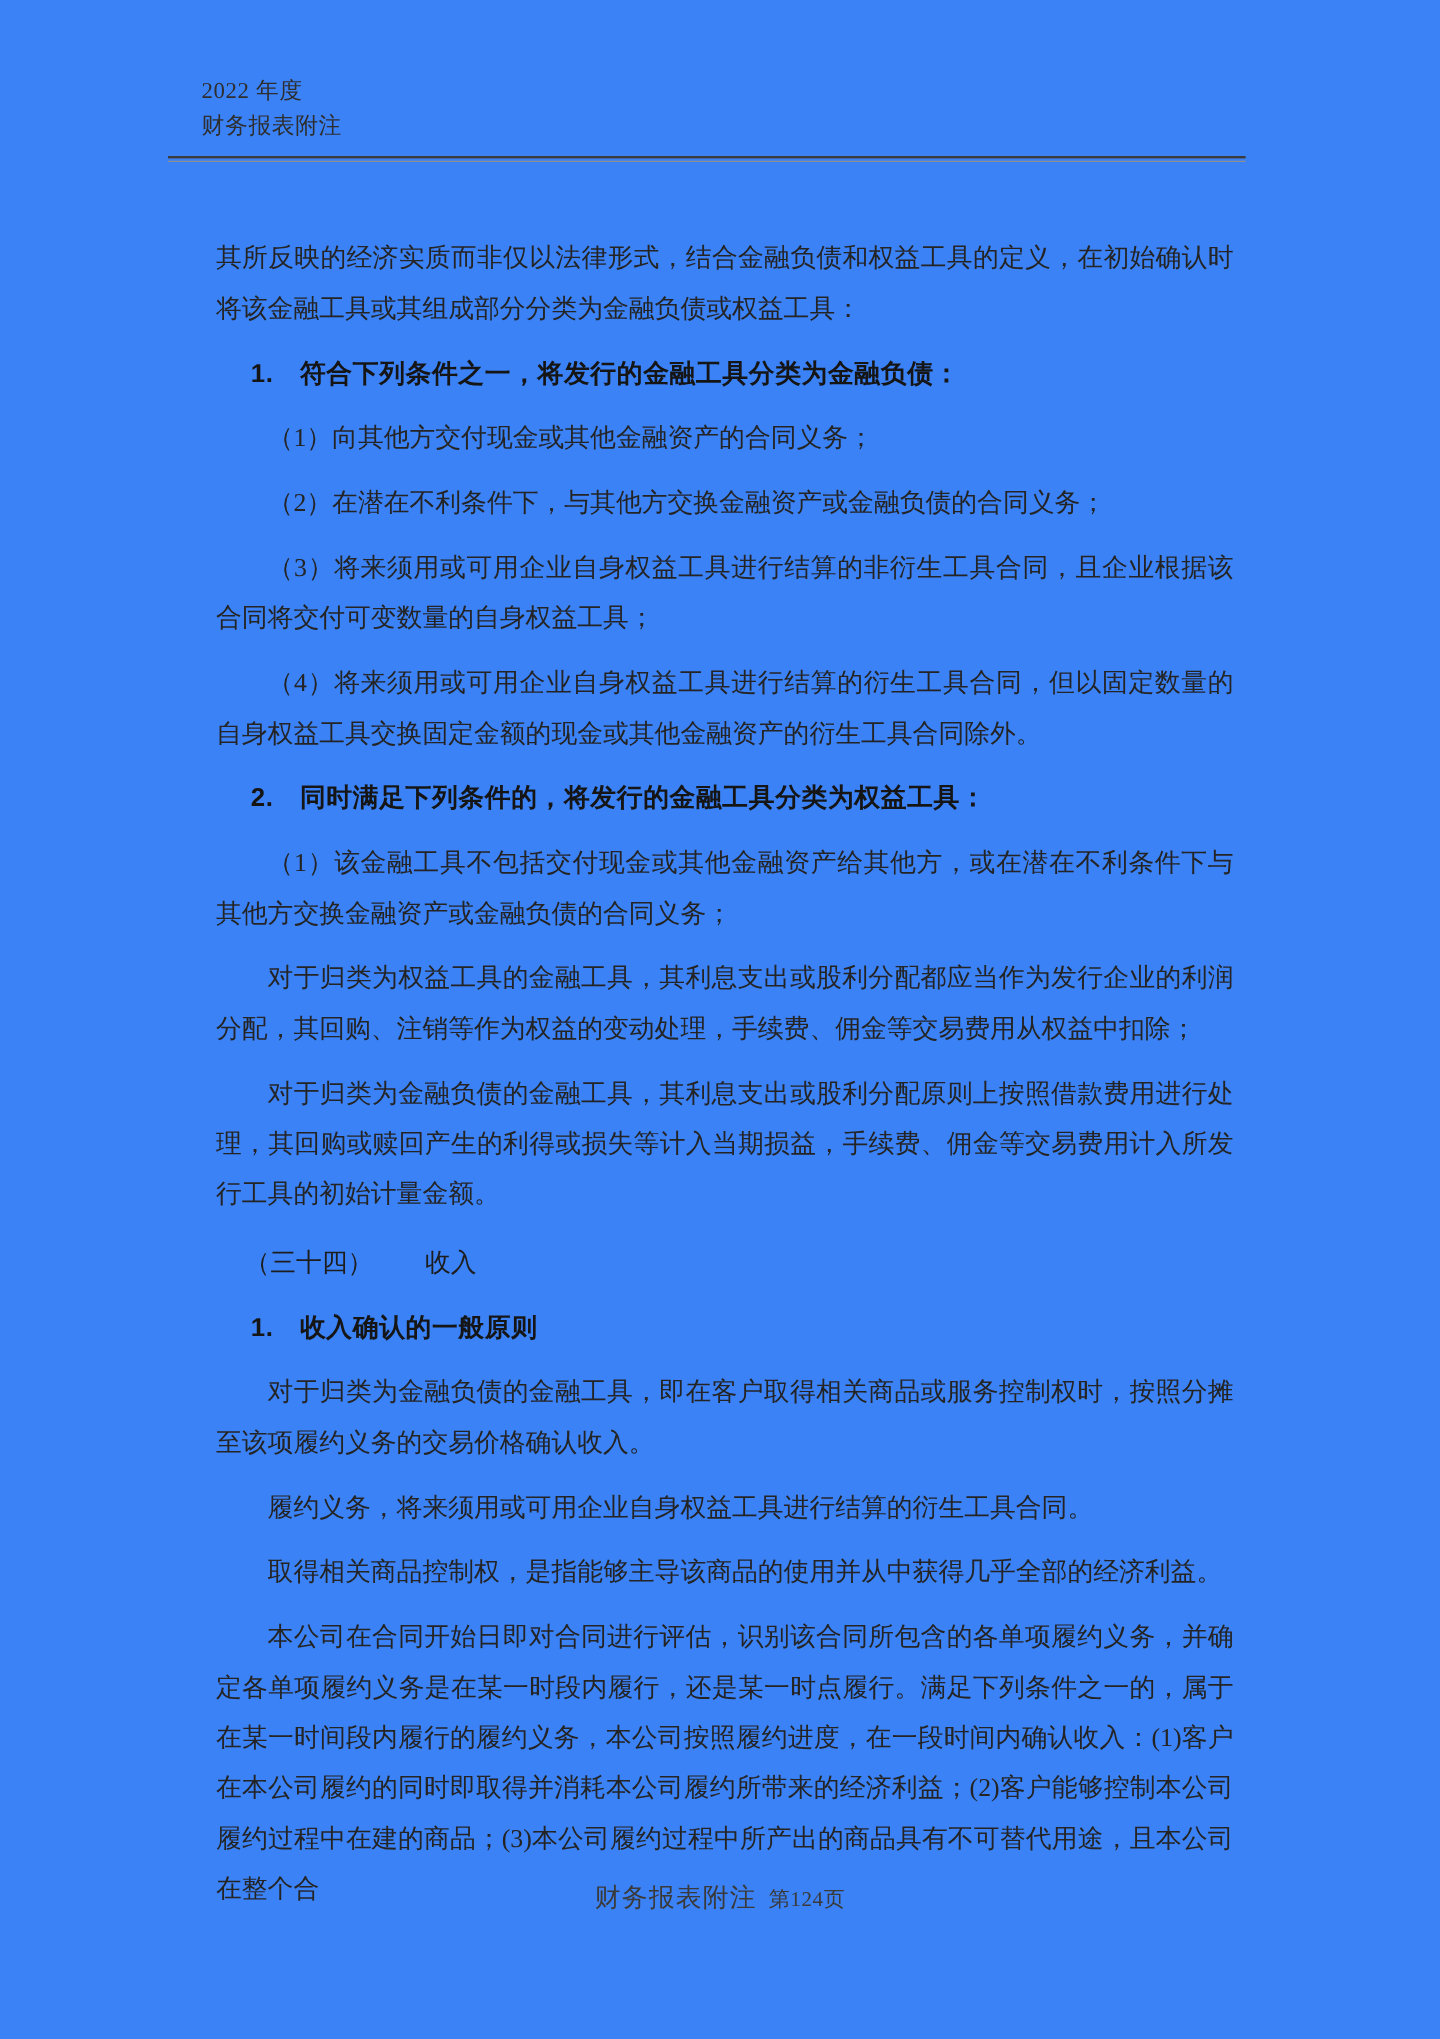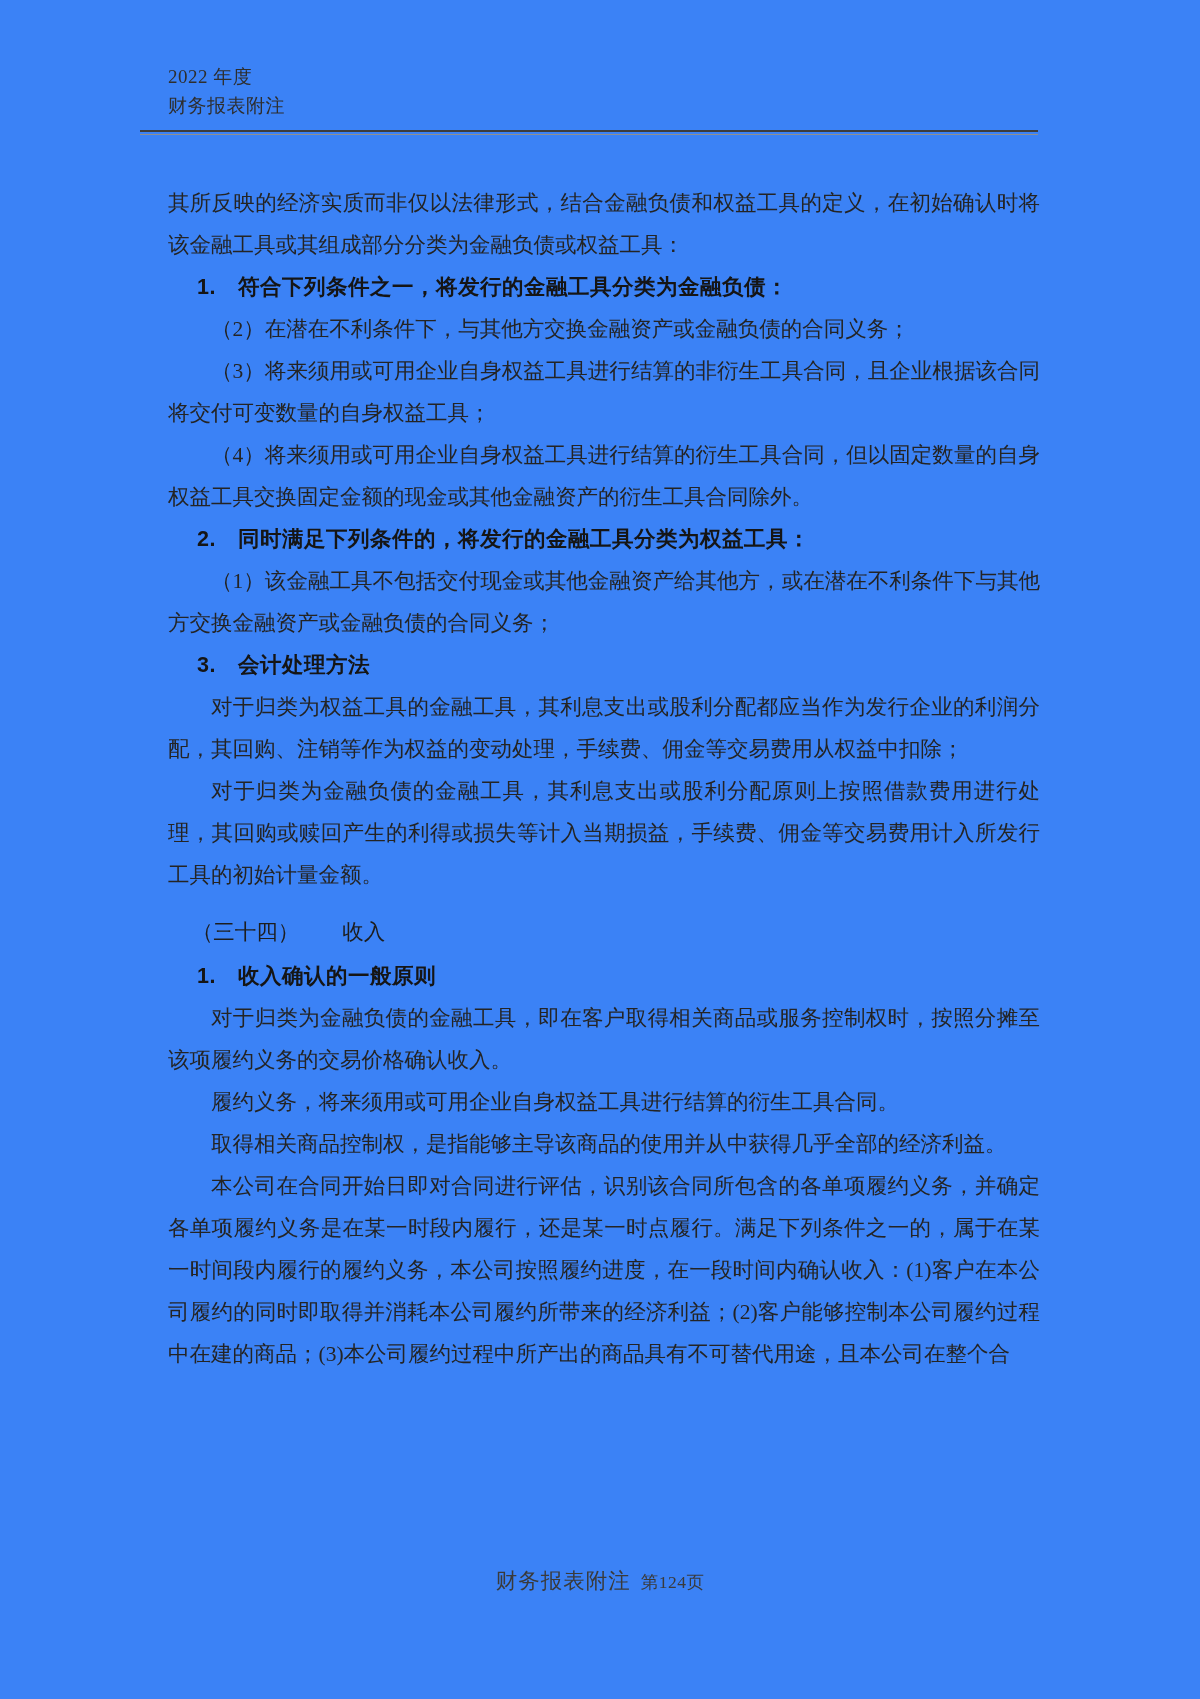--- a/index.html
+++ b/index.html
@@ -42,21 +42,21 @@
     position: absolute;
     left: 168px;
     top: 182px;
     width: 872px;
     font-size: 21.5px;
     line-height: 42px;
     text-align: justify;
     color: #242424;
   }
   .content p {
-    margin: 0;
+    margin: 12px;
     text-indent: 2em;
   }
   .content p.noindent {
     text-indent: 0;
   }
   .content p.hd {
     font-weight: 700;
     text-indent: 1.35em;
     color: #151515;
     font-family: "Liberation Sans", "DejaVu Sans", sans-serif;
@@ -95,26 +95,26 @@
   <div class="header">
     <div>2022 年度</div>
     <div>财务报表附注</div>
   </div>
 
   <div class="header-rule"></div>
 
   <div class="content">
     <p class="noindent">其所反映的经济实质而非仅以法律形式，结合金融负债和权益工具的定义，在初始确认时将该金融工具或其组成部分分类为金融负债或权益工具：</p>
     <p class="hd">1.　符合下列条件之一，将发行的金融工具分类为金融负债：</p>
+    <p>（1）向其他方交付现金或其他金融资产的合同义务；</p>
     <p>（2）在潜在不利条件下，与其他方交换金融资产或金融负债的合同义务；</p>
     <p>（3）将来须用或可用企业自身权益工具进行结算的非衍生工具合同，且企业根据该合同将交付可变数量的自身权益工具；</p>
     <p>（4）将来须用或可用企业自身权益工具进行结算的衍生工具合同，但以固定数量的自身权益工具交换固定金额的现金或其他金融资产的衍生工具合同除外。</p>
     <p class="hd">2.　同时满足下列条件的，将发行的金融工具分类为权益工具：</p>
     <p>（1）该金融工具不包括交付现金或其他金融资产给其他方，或在潜在不利条件下与其他方交换金融资产或金融负债的合同义务；</p>
-    <p class="hd">3.　会计处理方法</p>
     <p>对于归类为权益工具的金融工具，其利息支出或股利分配都应当作为发行企业的利润分配，其回购、注销等作为权益的变动处理，手续费、佣金等交易费用从权益中扣除；</p>
     <p>对于归类为金融负债的金融工具，其利息支出或股利分配原则上按照借款费用进行处理，其回购或赎回产生的利得或损失等计入当期损益，手续费、佣金等交易费用计入所发行工具的初始计量金额。</p>
     <p class="section-hd">（三十四）　　收入</p>
     <p class="hd">1.　收入确认的一般原则</p>
     <p>对于归类为金融负债的金融工具，即在客户取得相关商品或服务控制权时，按照分摊至该项履约义务的交易价格确认收入。</p>
     <p>履约义务，将来须用或可用企业自身权益工具进行结算的衍生工具合同。</p>
     <p>取得相关商品控制权，是指能够主导该商品的使用并从中获得几乎全部的经济利益。</p>
     <p>本公司在合同开始日即对合同进行评估，识别该合同所包含的各单项履约义务，并确定各单项履约义务是在某一时段内履行，还是某一时点履行。满足下列条件之一的，属于在某一时间段内履行的履约义务，本公司按照履约进度，在一段时间内确认收入：(1)客户在本公司履约的同时即取得并消耗本公司履约所带来的经济利益；(2)客户能够控制本公司履约过程中在建的商品；(3)本公司履约过程中所产出的商品具有不可替代用途，且本公司在整个合</p>
   </div>
 

